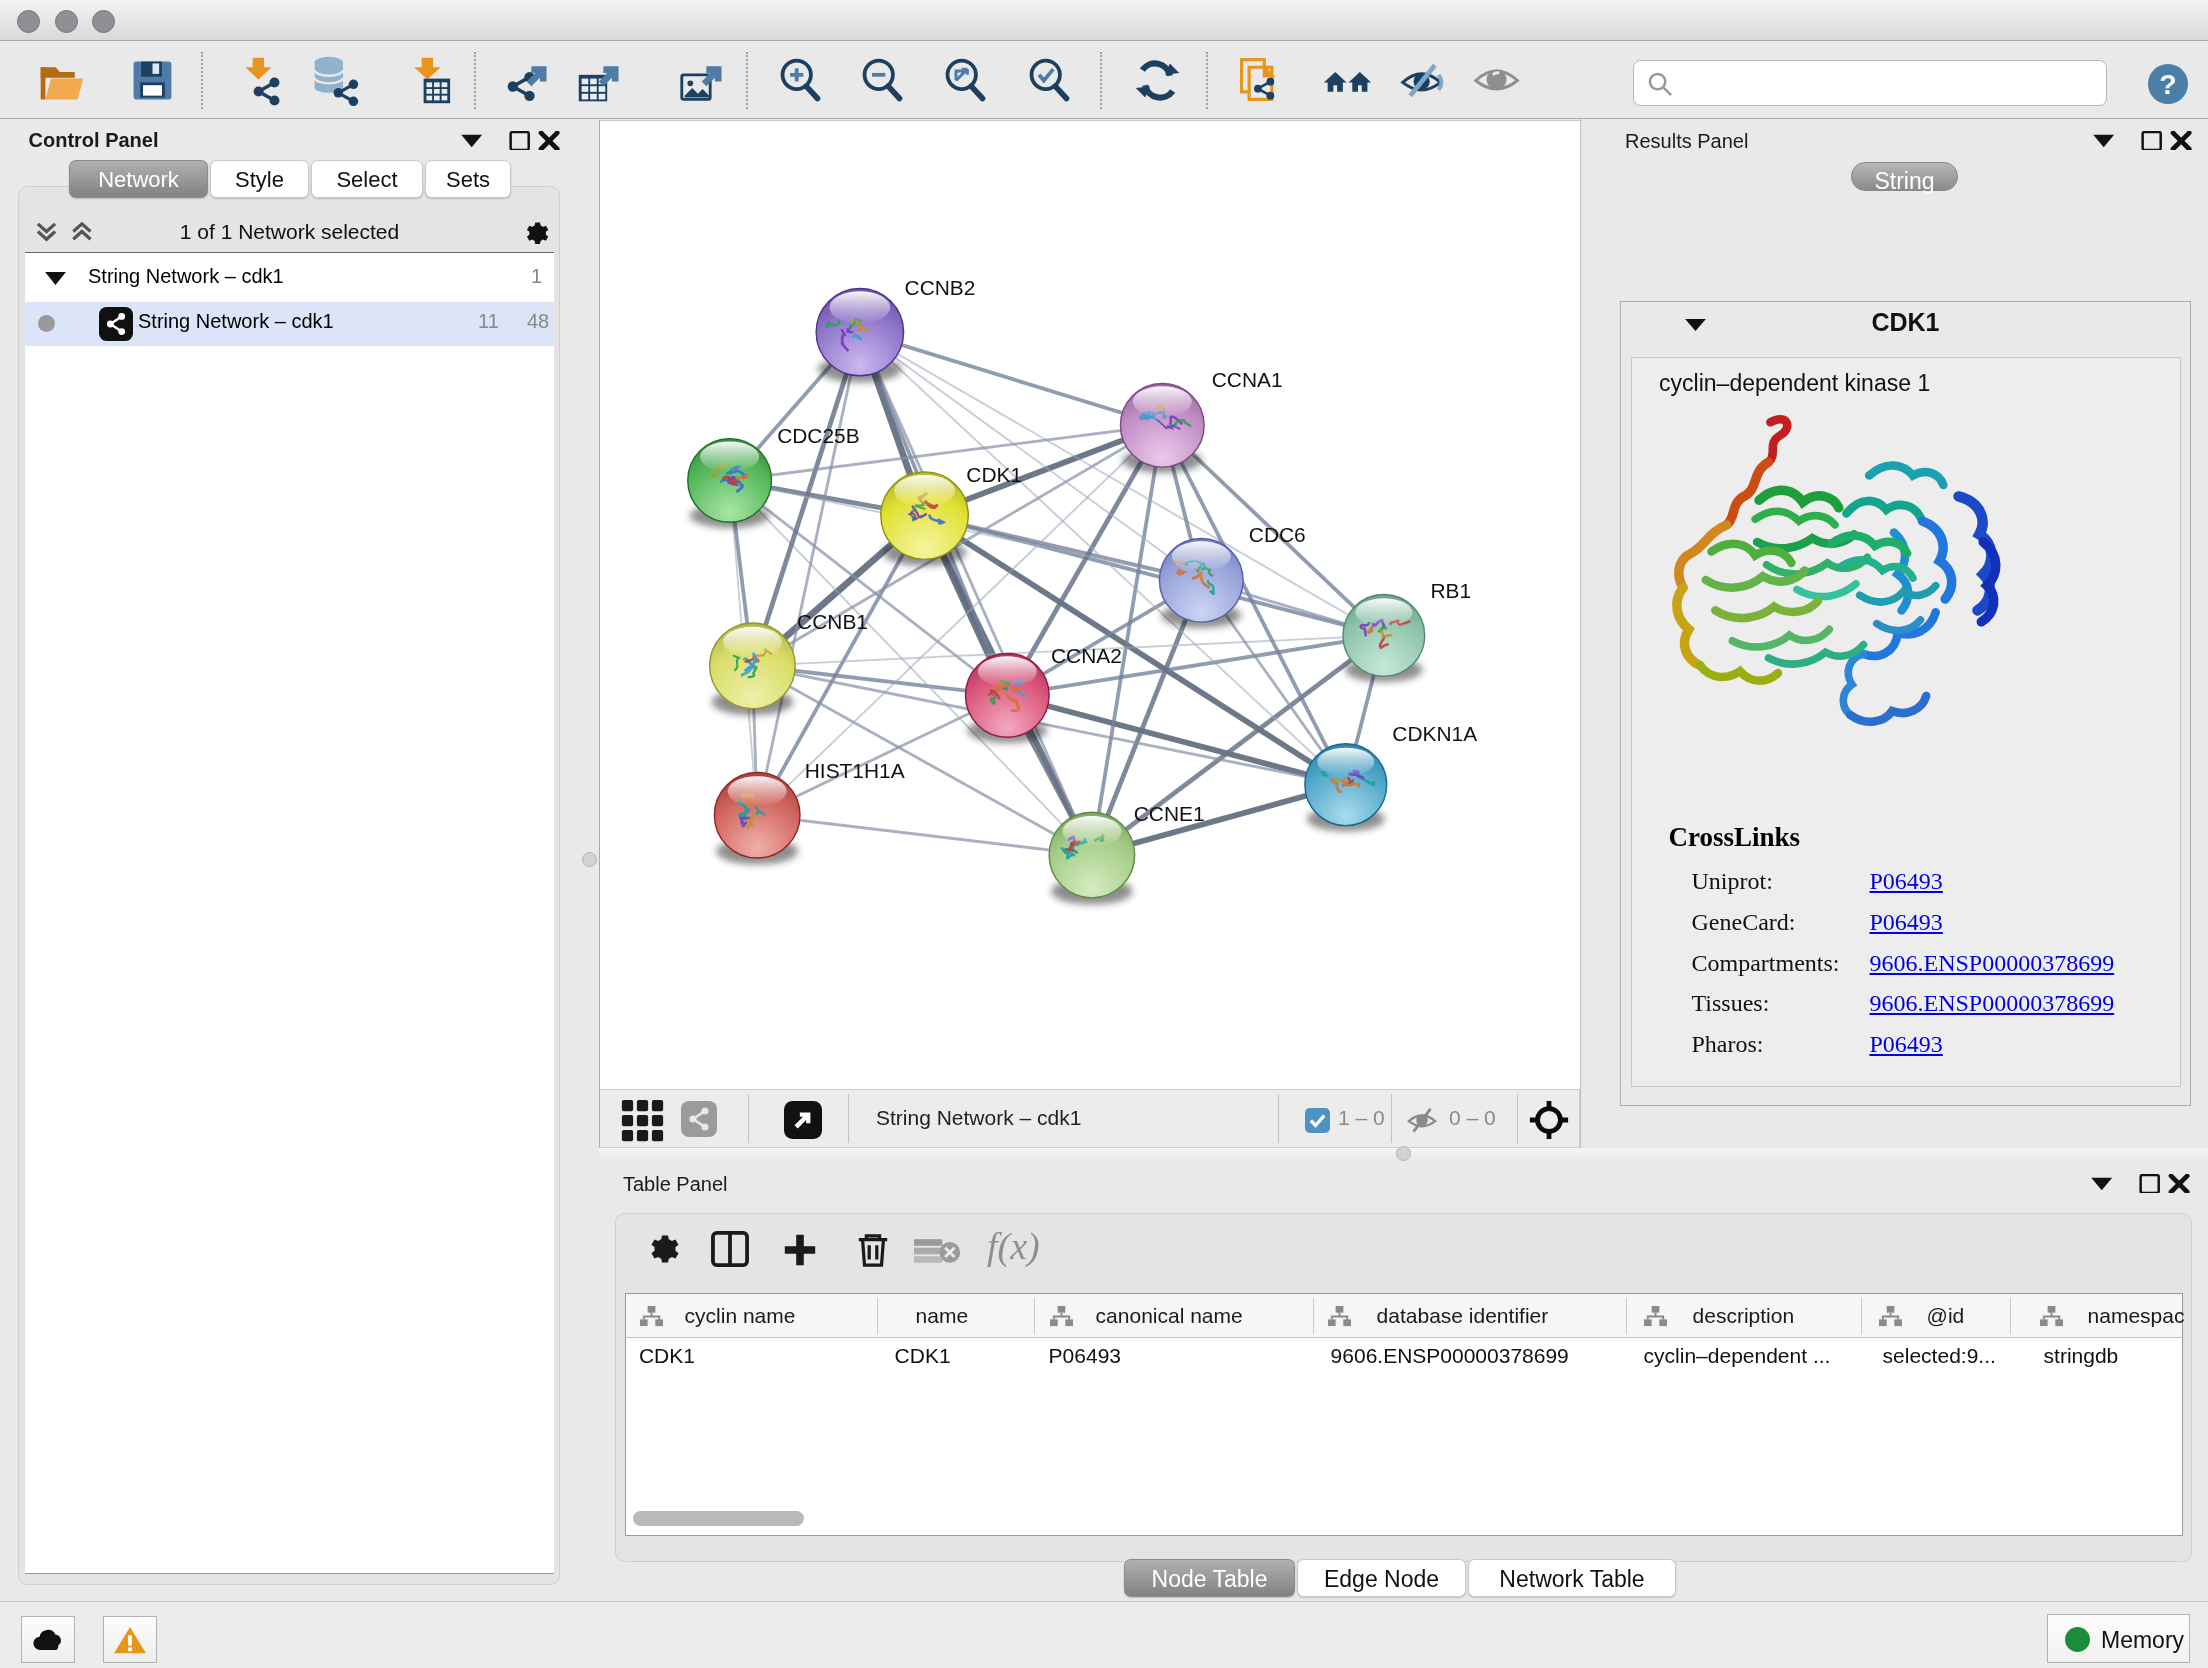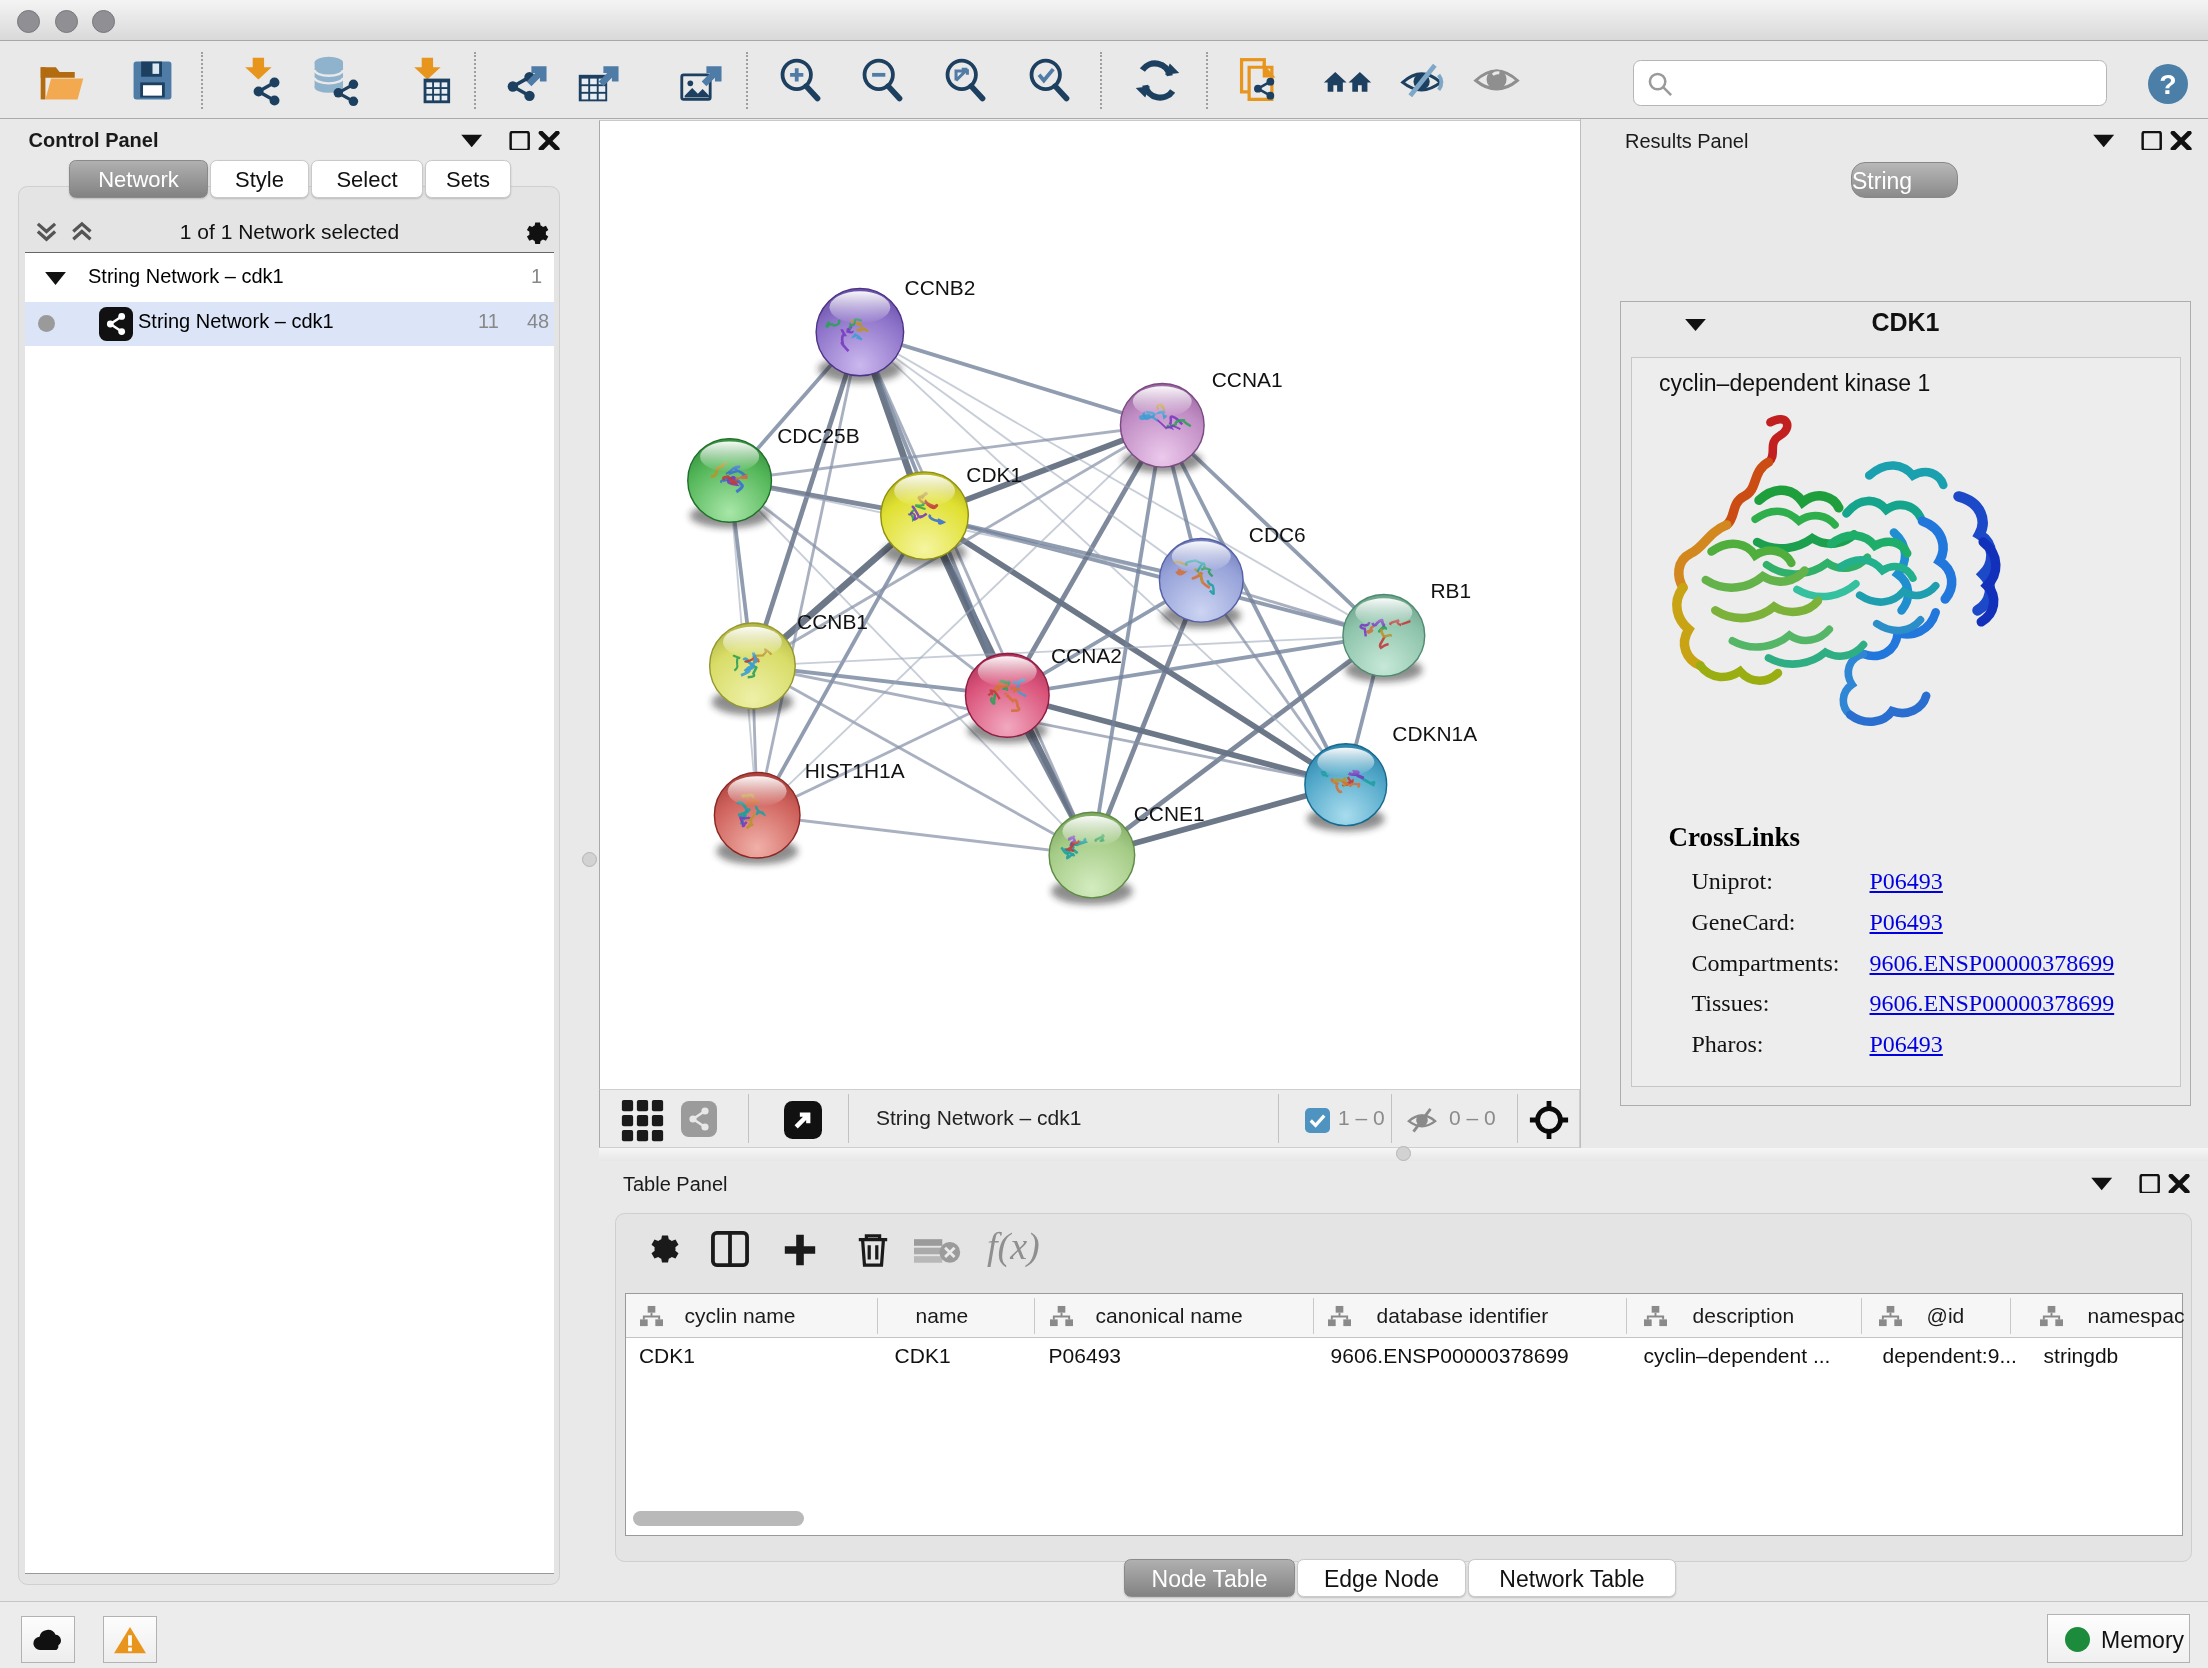--- a/index.html
+++ b/index.html
@@ -642,21 +642,21 @@
 <div class="dot abs" style="left:582px;top:852px"></div>
 <div class="dot abs" style="left:1582px;top:624px"></div>
 
 <div id="results" class="abs">
   <div class="ptitle" style="position:absolute;left:44px;top:10.5px">Results Panel</div>
   <svg style="position:absolute;left:512px;top:12.4px" width="105" height="19" viewBox="0 0 110 20">
    <path d="M0 4 h22 l-11 13 z" fill="#111"></path>
    <rect x="52" y="1" width="19" height="19" fill="none" stroke="#111" stroke-width="2.6" rx="2"></rect>
    <path d="M84 2 L101 19 M101 2 L84 19" stroke="#111" stroke-width="5" stroke-linecap="round"></path>
   </svg>
-  <div style="position:absolute;left:270px;top:43px;width:107px;height:36px;border-radius:14px;background:linear-gradient(#b8b8b8,#8a8a8a);border:1px solid #888;color:#fff;font-size:23px;text-align:left;line-height:36px">String</div>
+  <div style="position:absolute;left:270px;top:43px;width:107px;height:29px;border-radius:14px;background:linear-gradient(#b8b8b8,#8a8a8a);border:1px solid #888;color:#fff;font-size:23px;text-align:center;line-height:36px">String</div>
   <div id="rp-box2">
     <svg style="position:absolute;left:63px;top:15px" width="23" height="16" viewBox="0 0 24 17">
         <path d="M1 2 h22 l-11 13 z" fill="#111"></path>
       </svg>
     <div style="position:absolute;left:0;top:5.7px;width:100%;text-align:center;font-size:25px;font-weight:bold;color:#111">CDK1</div>
     <div id="rp-inner">
       <div style="position:absolute;left:27.6px;top:12.4px;font-size:23px;color:#111">cyclin–dependent kinase 1</div>
       <div class="serif" style="position:absolute;left:37px;top:464px;font-size:27px;font-weight:bold;color:#000">CrossLinks</div>
       <div class="serif xl-label" style="top:510px">Uniprot:</div>
         <div class="serif xl-link" style="top:510px">P06493</div>
@@ -800,21 +800,21 @@
           </g>
         </svg>
       <span class="th" style="left:1462px">namespac</span>
     </div>
     <div id="tp-row">
       <span class="td" style="left:13.3px">CDK1</span>
       <span class="td" style="left:269px">CDK1</span>
       <span class="td" style="left:423px">P06493</span>
       <span class="td" style="left:705px">9606.ENSP00000378699</span>
       <span class="td" style="left:1018px">cyclin–dependent ...</span>
-      <span class="td" style="left:1257px">dependent:9...</span>
+      <span class="td" style="left:1257px">selected:9...</span>
       <span class="td" style="left:1418px">stringdb</span>
     </div>
     <div id="tp-scroll"></div>
   </div>
 </div>
 <div id="tp-tabs" class="abs">
   <div class="tab sel" style="left:0;width:171px;font-size:23px">Node Table</div>
   <div class="tab" style="left:173px;width:169px;font-size:23px">Edge Node</div>
   <div class="tab" style="left:344px;width:208px;font-size:23px">Network Table</div>
 </div>

